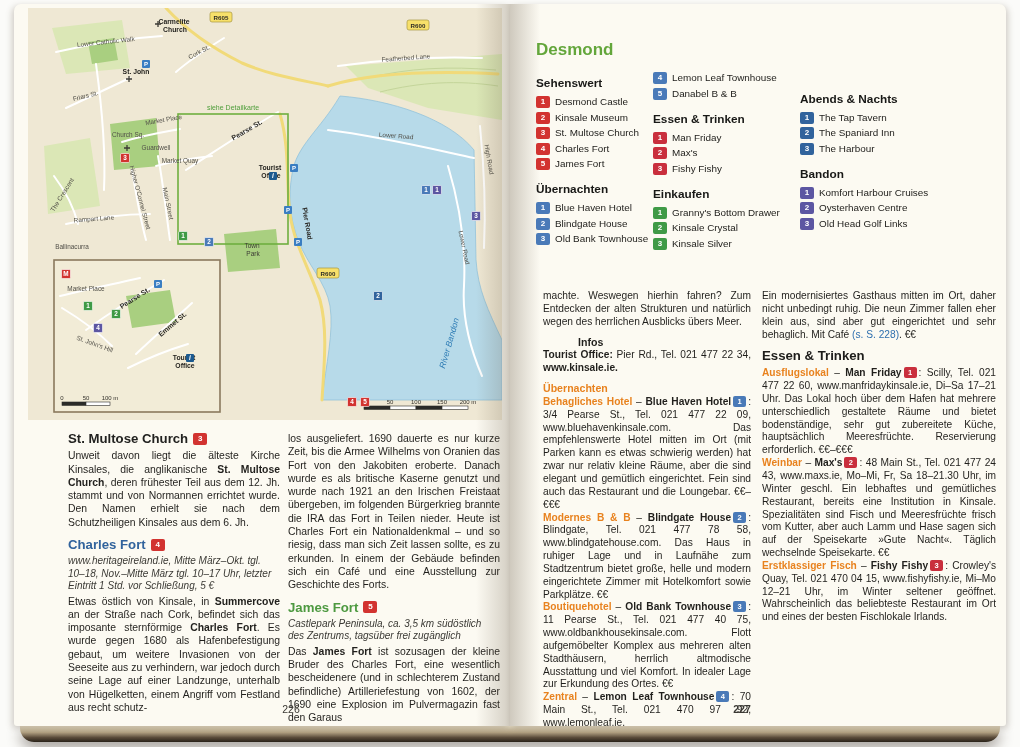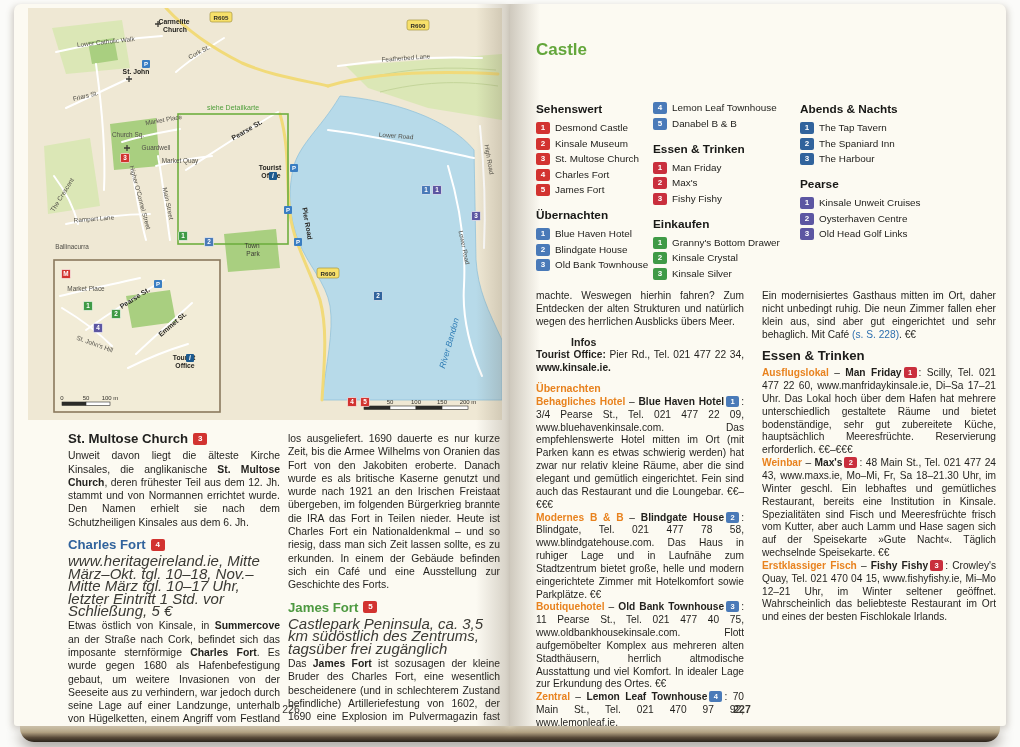--- a/index.html
+++ b/index.html
@@ -32,38 +32,38 @@
   .lp-col{position:absolute;top:428px;width:212px;font-size:10.4px;line-height:13.3px;color:#201f1c;text-align:justify;}
   .lp-col1{left:54px;}
   .lp-col2{left:274px;}
   .art-h1{font-size:13.2px;font-weight:bold;margin:9px 0 4px;display:flex;align-items:center;gap:5px;text-align:left;}
   .lp-col > .art-h1:first-child{margin-top:0;}
   .lbadge,.ibadge{display:inline-block;min-width:11px;height:11px;line-height:11px;border-radius:2px;
     color:#fff;font-size:7.5px;font-weight:bold;text-align:center;padding:0 1px;}
   .lbadge{min-width:12px;height:12px;line-height:12px;font-size:8px;}
   .ibadge{margin:0 2px;position:relative;top:-1px;}
   .bp{margin:0;text-align:justify;}
-  .pi{font-style:italic;font-size:15px;line-height:12.4px;color:#3a3934;margin:0 0 2px;text-align:left;}
+  .pi{font-style:italic;font-size:10px;line-height:12.4px;color:#3a3934;margin:0 0 2px;text-align:left;}
   .sb{font-weight:bold;}
   .so{color:var(--orange);font-weight:bold;}
   .slink{color:#2e6fae;}
   .pagenum{position:absolute;top:699px;text-align:center;font-size:10.5px;color:#3a3833;}
   .pn-left{left:59px;width:436px;}
   .pn-right{left:22px;width:420px;font-weight:bold;}
 
   
   .rp-title{position:absolute;left:26px;top:36px;font-size:17px;font-weight:bold;color:var(--chapter_green);}
-  .legend{position:absolute;left:26px;top:98px;width:452px;display:flex;}
+  .legend{position:absolute;left:26px;top:68px;width:452px;display:flex;align-items:center;}
   .lcol0{width:117px;}.lcol1{width:147px;}.lcol2{width:186px;}
   .lhead{font-size:11.8px;font-weight:bold;color:#181816;margin:12px 0 6px;}
   .lcol > .lblock:first-child .lhead{margin-top:0;}
   .lrow{display:flex;gap:5px;margin-bottom:3.5px;align-items:flex-start;font-size:9.9px;line-height:11.5px;color:#23221f;}
   .lrow .lbadge{flex:0 0 auto;}
   .rp-body{position:absolute;top:286px;font-size:10.2px;line-height:12.85px;color:#201f1c;text-align:justify;}
-  .rp-body-left{left:26px;width:208px;}
+  .rp-body-left{left:33px;width:208px;}
   .rp-body-right{left:252px;width:234px;}
   .h2b{font-size:13.2px;font-weight:bold;margin:9px 0 4px;color:#1d1c1a;text-align:left;}
   .h3b{font-size:10.6px;font-weight:bold;margin:7px 0 1px;text-align:left;padding-left:35px;}
   .h3o{font-size:10.6px;font-weight:bold;color:var(--orange);margin:7px 0 1px;text-align:left;}
 </style>
 </head>
 <body>
 
 <div class="stage">
   <div class="book">
@@ -243,21 +243,21 @@
             <span style="color: rgb(77, 153, 64);">James Fort</span>
             <span class="lbadge" style="background: rgb(210, 51, 48);">5</span>
           </div>
           <p class="pi">Castlepark Peninsula, ca. 3,5 km südöstlich des Zentrums, tagsüber frei zugänglich</p>
           <p class="bp"><span class="">Das </span><span class="sb">James Fort</span><span class=""> ist sozusagen der kleine Bruder des Charles Fort, eine wesentlich bescheidenere (und in schlechterem Zustand befindliche) Artilleriefestung von 1602, der 1690 eine Explosion im Pulvermagazin fast den Garaus</span></p>
         </div>
       <div class="pagenum pn-left">226</div>
     </div>
 
     <div class="page page-right">
-      <div class="rp-title">Castle</div>
+      <div class="rp-title">Desmond</div>
       <div class="legend" id="legend-columns">
           <div class="lcol lcol0">
             <div class="lblock">
               <div class="lhead">Sehenswert</div>
               <div class="lrow">
                 <span class="lbadge" style="background: rgb(210, 51, 48);">1</span>
                 <span>Desmond Castle</span>
               </div>
               <div class="lrow">
                 <span class="lbadge" style="background: rgb(210, 51, 48);">2</span>
@@ -344,24 +344,24 @@
               <div class="lrow">
                 <span class="lbadge" style="background: rgb(49, 99, 156);">2</span>
                 <span>The Spaniard Inn</span>
               </div>
               <div class="lrow">
                 <span class="lbadge" style="background: rgb(49, 99, 156);">3</span>
                 <span>The Harbour</span>
               </div>
             </div>
             <div class="lblock">
-              <div class="lhead">Pearse</div>
+              <div class="lhead">Bandon</div>
               <div class="lrow">
                 <span class="lbadge" style="background: rgb(92, 86, 162);">1</span>
-                <span>Kinsale Unweit Cruises</span>
+                <span>Komfort Harbour Cruises</span>
               </div>
               <div class="lrow">
                 <span class="lbadge" style="background: rgb(92, 86, 162);">2</span>
                 <span>Oysterhaven Centre</span>
               </div>
               <div class="lrow">
                 <span class="lbadge" style="background: rgb(92, 86, 162);">3</span>
                 <span>Old Head Golf Links</span>
               </div>
             </div>

